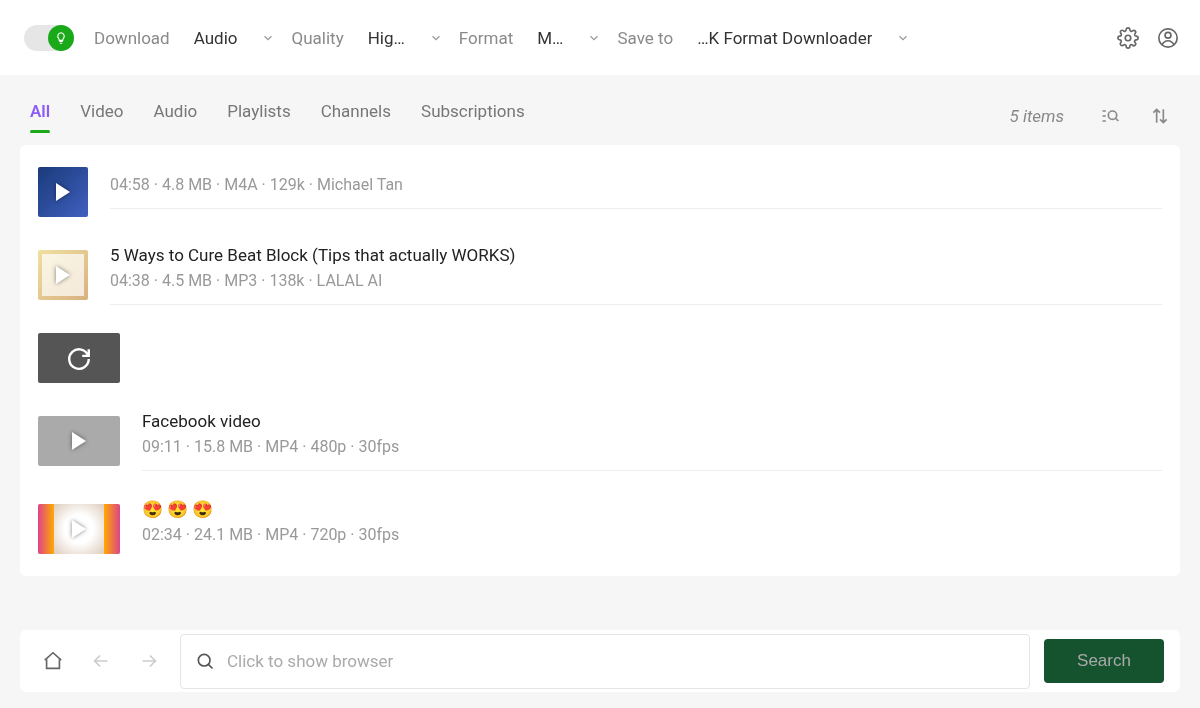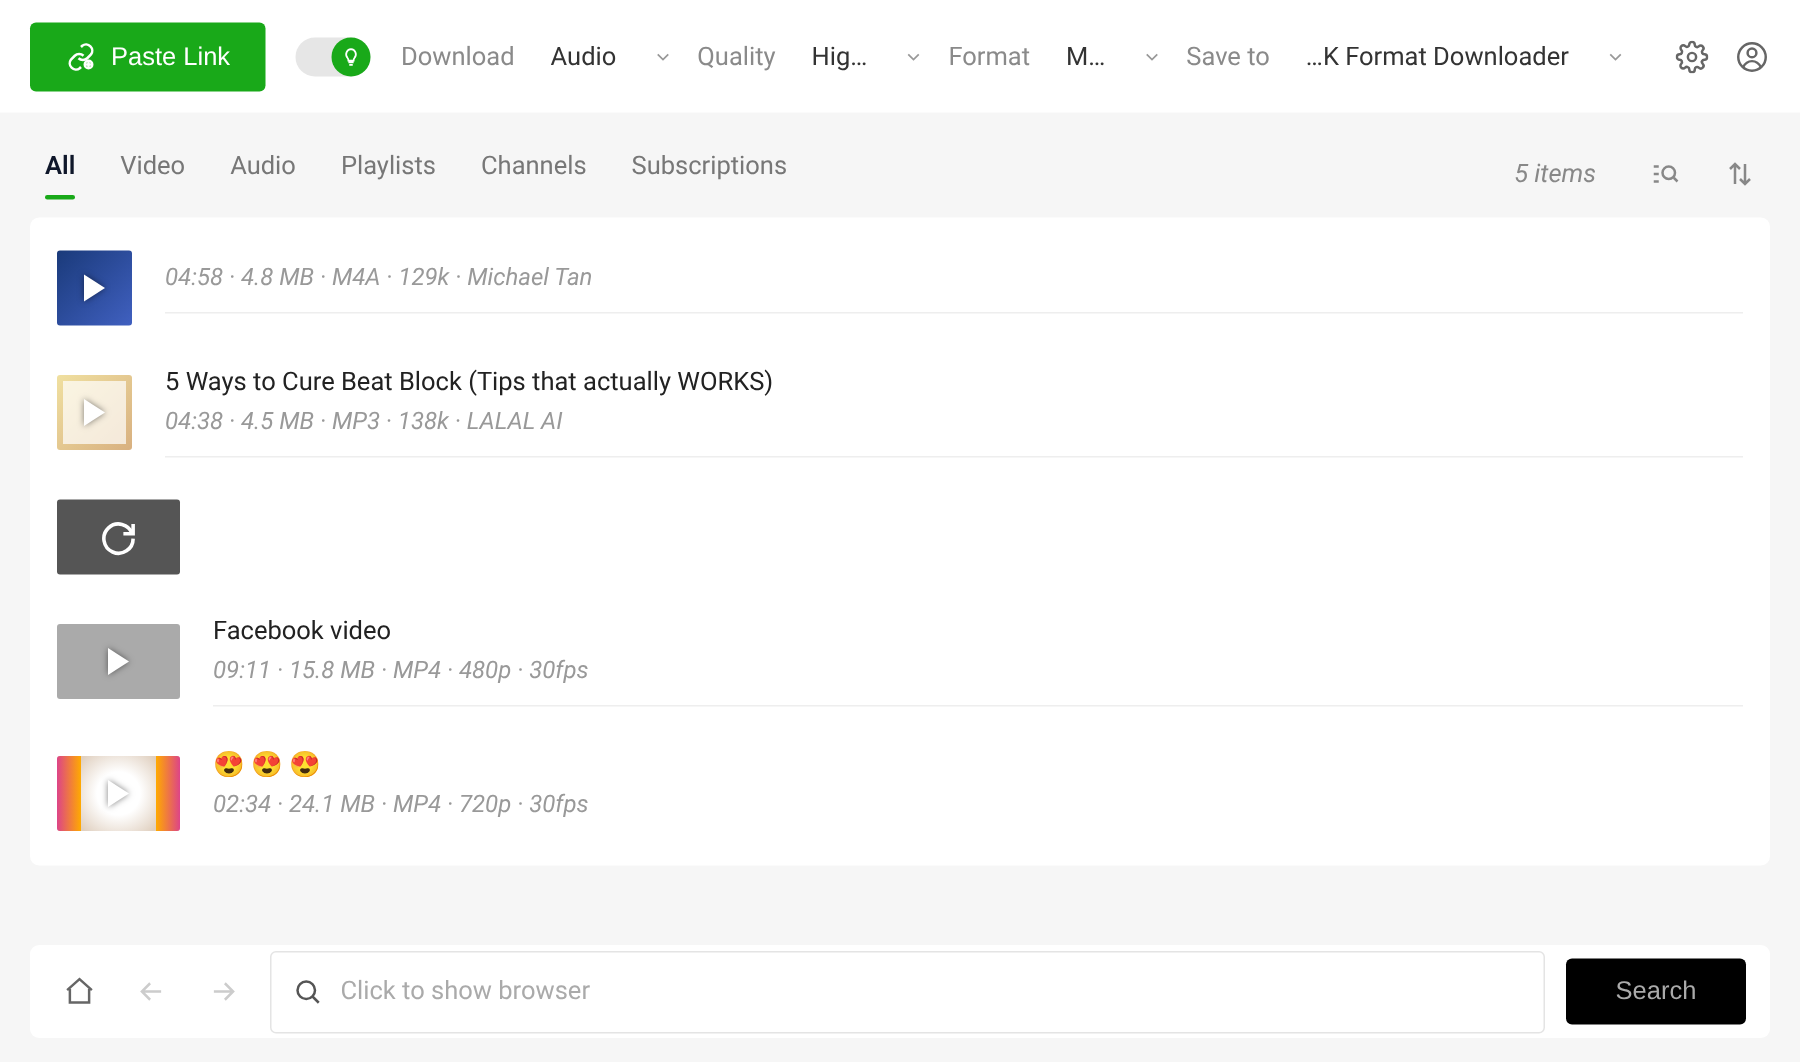--- a/index.html
+++ b/index.html
@@ -68,21 +68,21 @@
 
   
   .tabs-row {
     display:flex; align-items:center;
     padding: 26px 30px 14px 30px;
     gap: 30px;
     color:#777;
     font-size:17px;
   }
   .tab { cursor:pointer; padding-bottom:10px; }
-  .tab.active { color:#0f172a; font-weight:600; position:relative; }
+  .tab.active { color:#8b5cf6; font-weight:600; position:relative; }
   .tab.active::after {
     content:""; position:absolute; left:0; right:0; bottom:-2px;
     height:3px; background:#19a919; border-radius:2px;
   }
   .tabs-spacer { flex:1; }
   .items-count { color:#888; font-size:17px; margin-right:6px;font-style:italic;}
   .smallicon { width:20px; height:20px; color:#888; cursor:pointer; }
 
   
   .list-card {
@@ -124,57 +124,48 @@
   .thumb.t2::before{content:"";position:absolute;inset:4px;background:rgba(255,255,255,0.7);}
   .thumb.t3 { background:#555; }
   .thumb.t4 { background:#aaa; }
   .thumb.t5 { background: radial-gradient(circle,#fff 30%,#e0d0c0 70%); }
   .thumb.t5::before{content:"";position:absolute;left:0;top:0;bottom:0;width:20%;background:linear-gradient(90deg,#d48,#fa0);}
   .thumb.t5::after{content:"";position:absolute;right:0;top:0;bottom:0;width:20%;background:linear-gradient(270deg,#d48,#fa0);}
 
   .thumb.t3 svg { width:26px;height:26px; color:#fff;}
 
   .title { font-size:17px; color:#222; margin-bottom:6px;}
-  .meta { font-size:16px; color:#999;font-style:italic; }
+  .meta { font-size:16px; color:#999; }
   .meta .sep::before { content:" · "; }
 
   
   .bottombar {
     position:absolute; left:20px; right:20px; bottom:16px;
     height:62px; background:#fff; border-radius:6px;
     display:flex; align-items:center; padding:0 16px; gap:14px;
   }
   .navbtn { width:34px; height:34px; display:flex; align-items:center; justify-content:center; color:#666; cursor:pointer;}
   .navbtn.disabled { color:#ccc; cursor:default;}
   .navbtn svg{width:22px;height:22px;}
   .searchbox {
     flex:1; display:flex; align-items:center;
     border:1px solid #e4e4e4; border-radius:4px; height:55px;
     padding:1px 14px; gap:12px; color:#aaa; font-size:17px;
     cursor:text;
   }
   .searchbox svg{width:20px;height:20px;color:#555;}
   .search-btn {
-    width:120px; height:44px; border:none; background:#000000; color:#aaa;
+    width:120px; height:44px; border:none; background:#14532d; color:#aaa;
     border-radius:4px; font-size:17px; cursor:pointer;
   }
 </style>
 </head>
 <body>
 
 <div class="topbar">
-  <button class="paste-link-btn">
-    <svg viewBox="0 0 24 24" fill="none" stroke="currentColor" stroke-width="2">
-      <path d="M10 13a5 5 0 0 0 7 0l3-3a5 5 0 0 0-7-7l-1 1"></path>
-      <path d="M14 11a5 5 0 0 0-7 0l-3 3a5 5 0 0 0 7 7l1-1"></path>
-      <circle cx="18" cy="18" r="3"></circle>
-        <path d="M18 16v4M16 18h4"></path>
-    </svg>
-    <span>Paste Link</span>
-  </button>
 
   <div class="smart-toggle">
     <div class="toggle-track">
       <div class="toggle-knob">
         <svg viewBox="0 0 24 24" fill="none" stroke="#fff" stroke-width="2">
           <path d="M9 18h6M10 21h4M12 3a6 6 0 0 0-4 10c1 1 1 2 1 3h6c0-1 0-2 1-3a6 6 0 0 0-4-10z"></path>
         </svg>
       </div>
     </div>
   </div>

